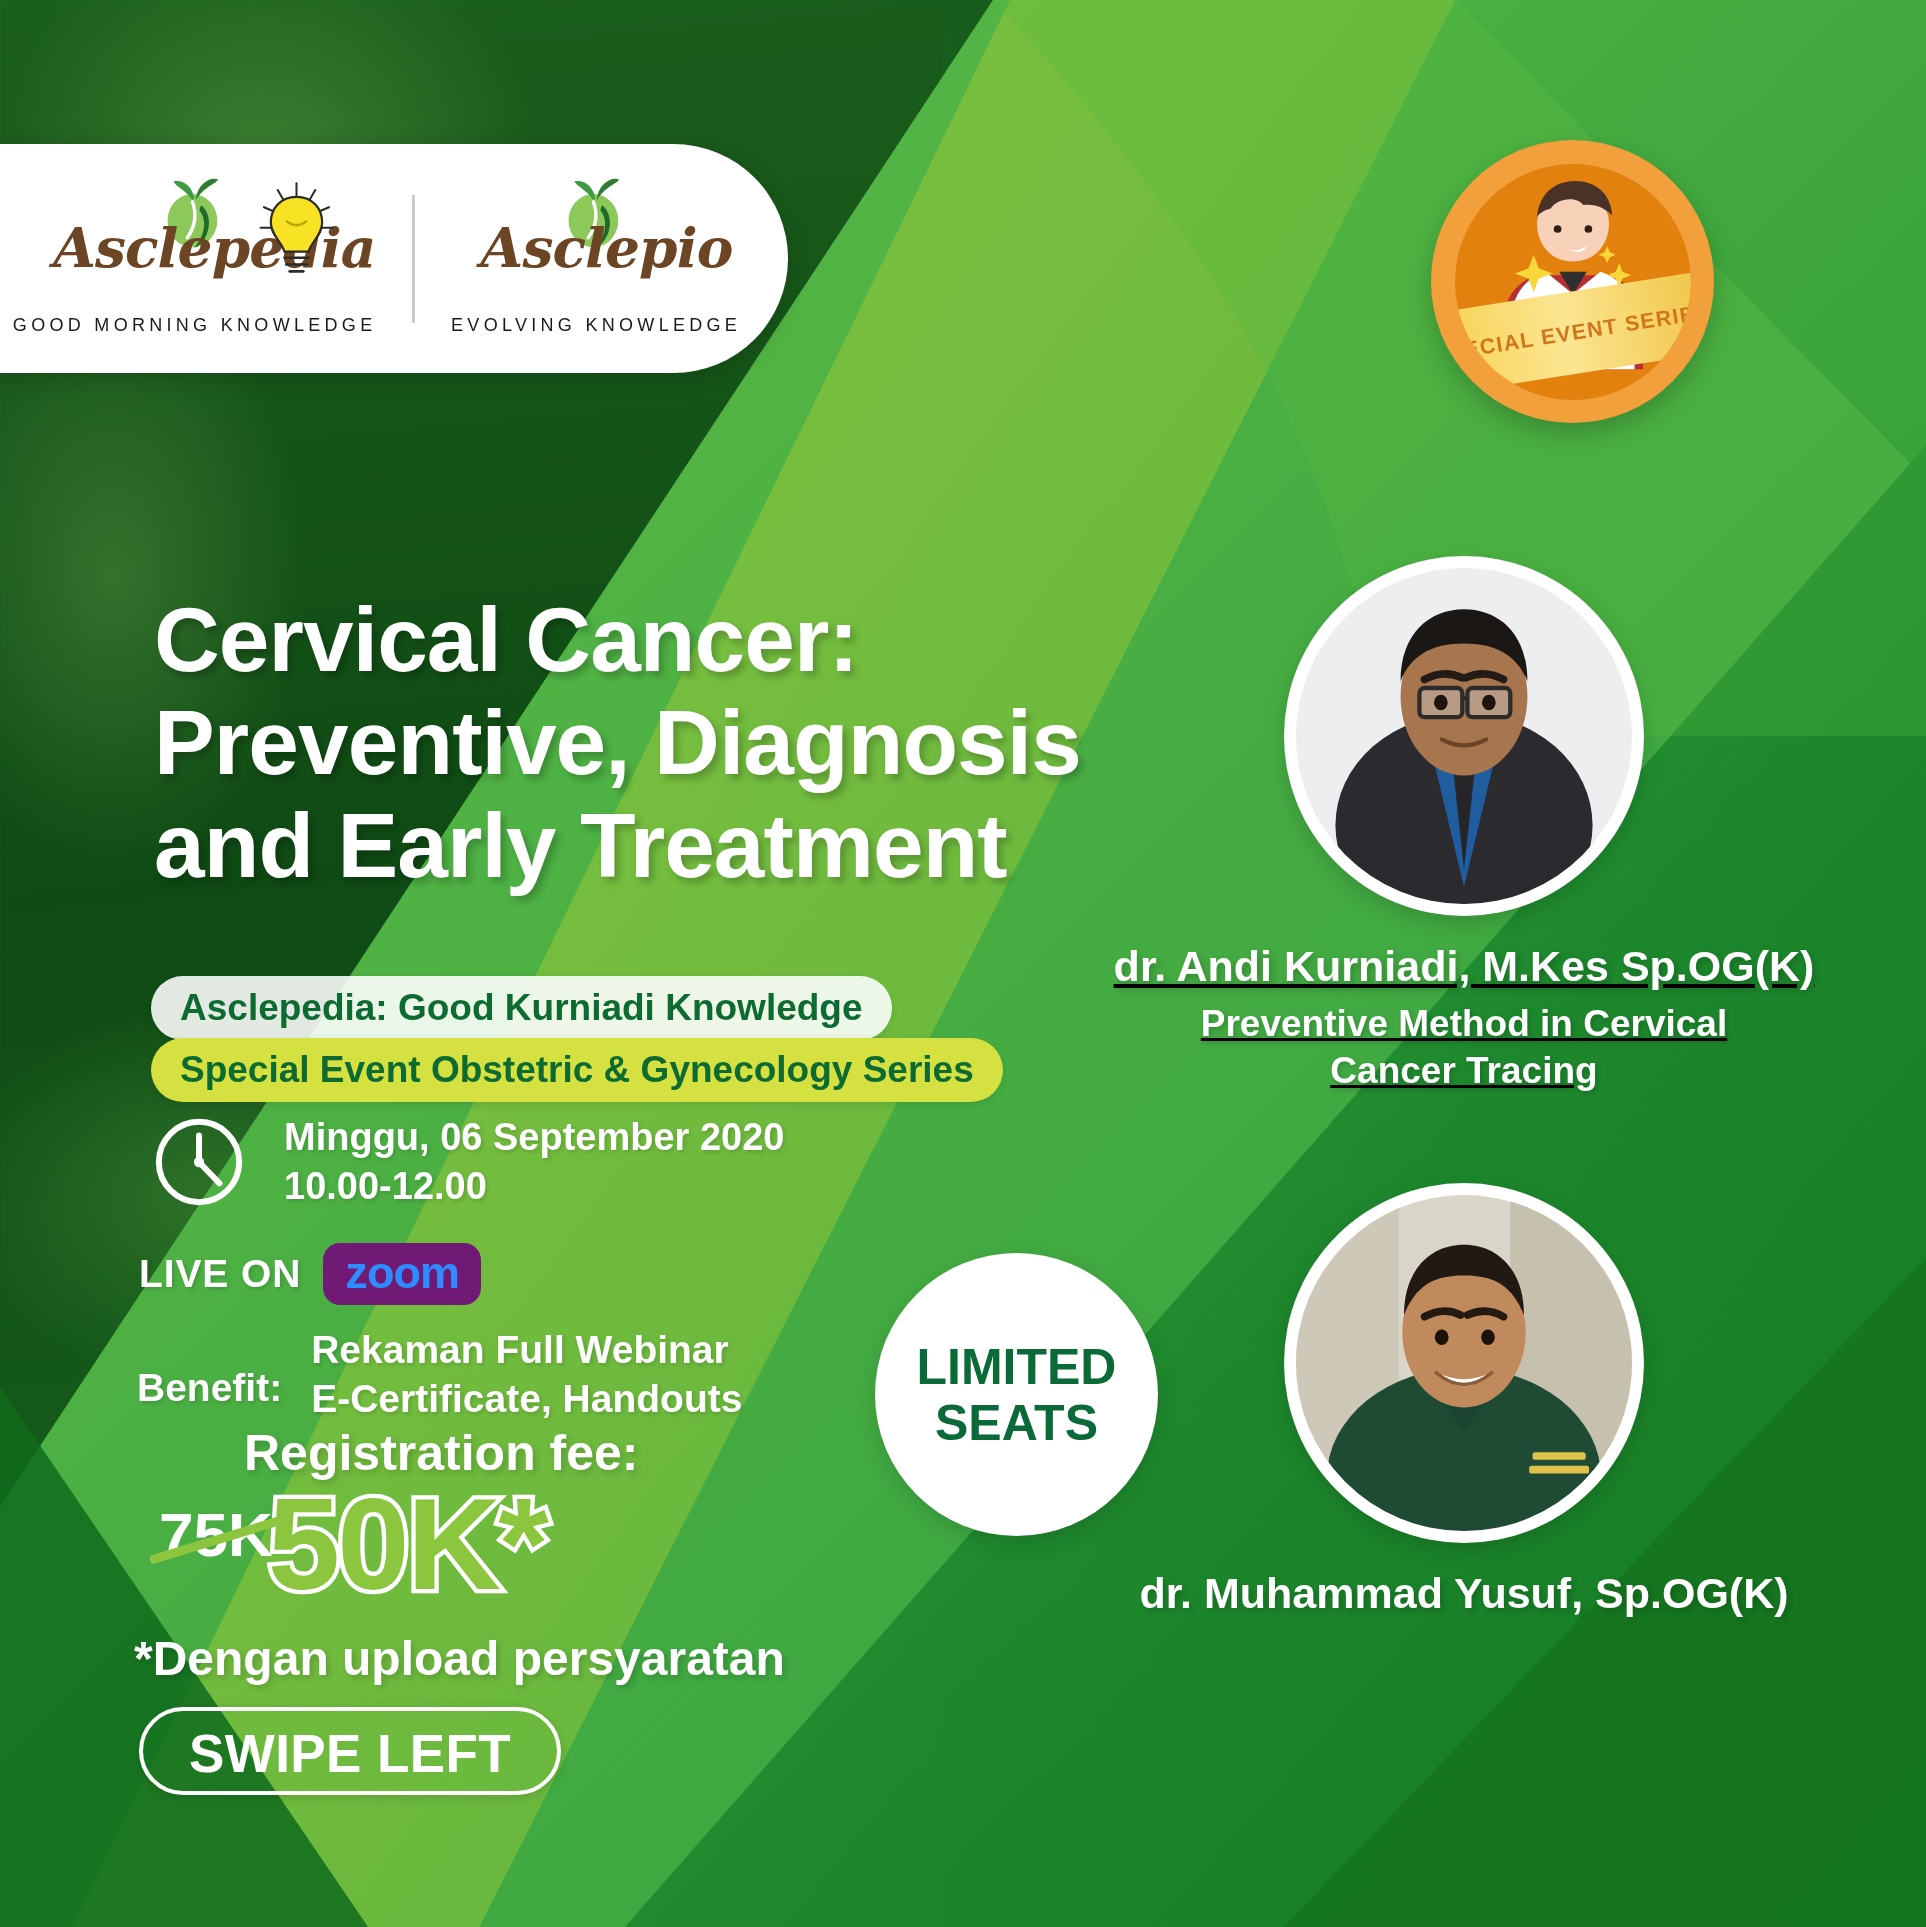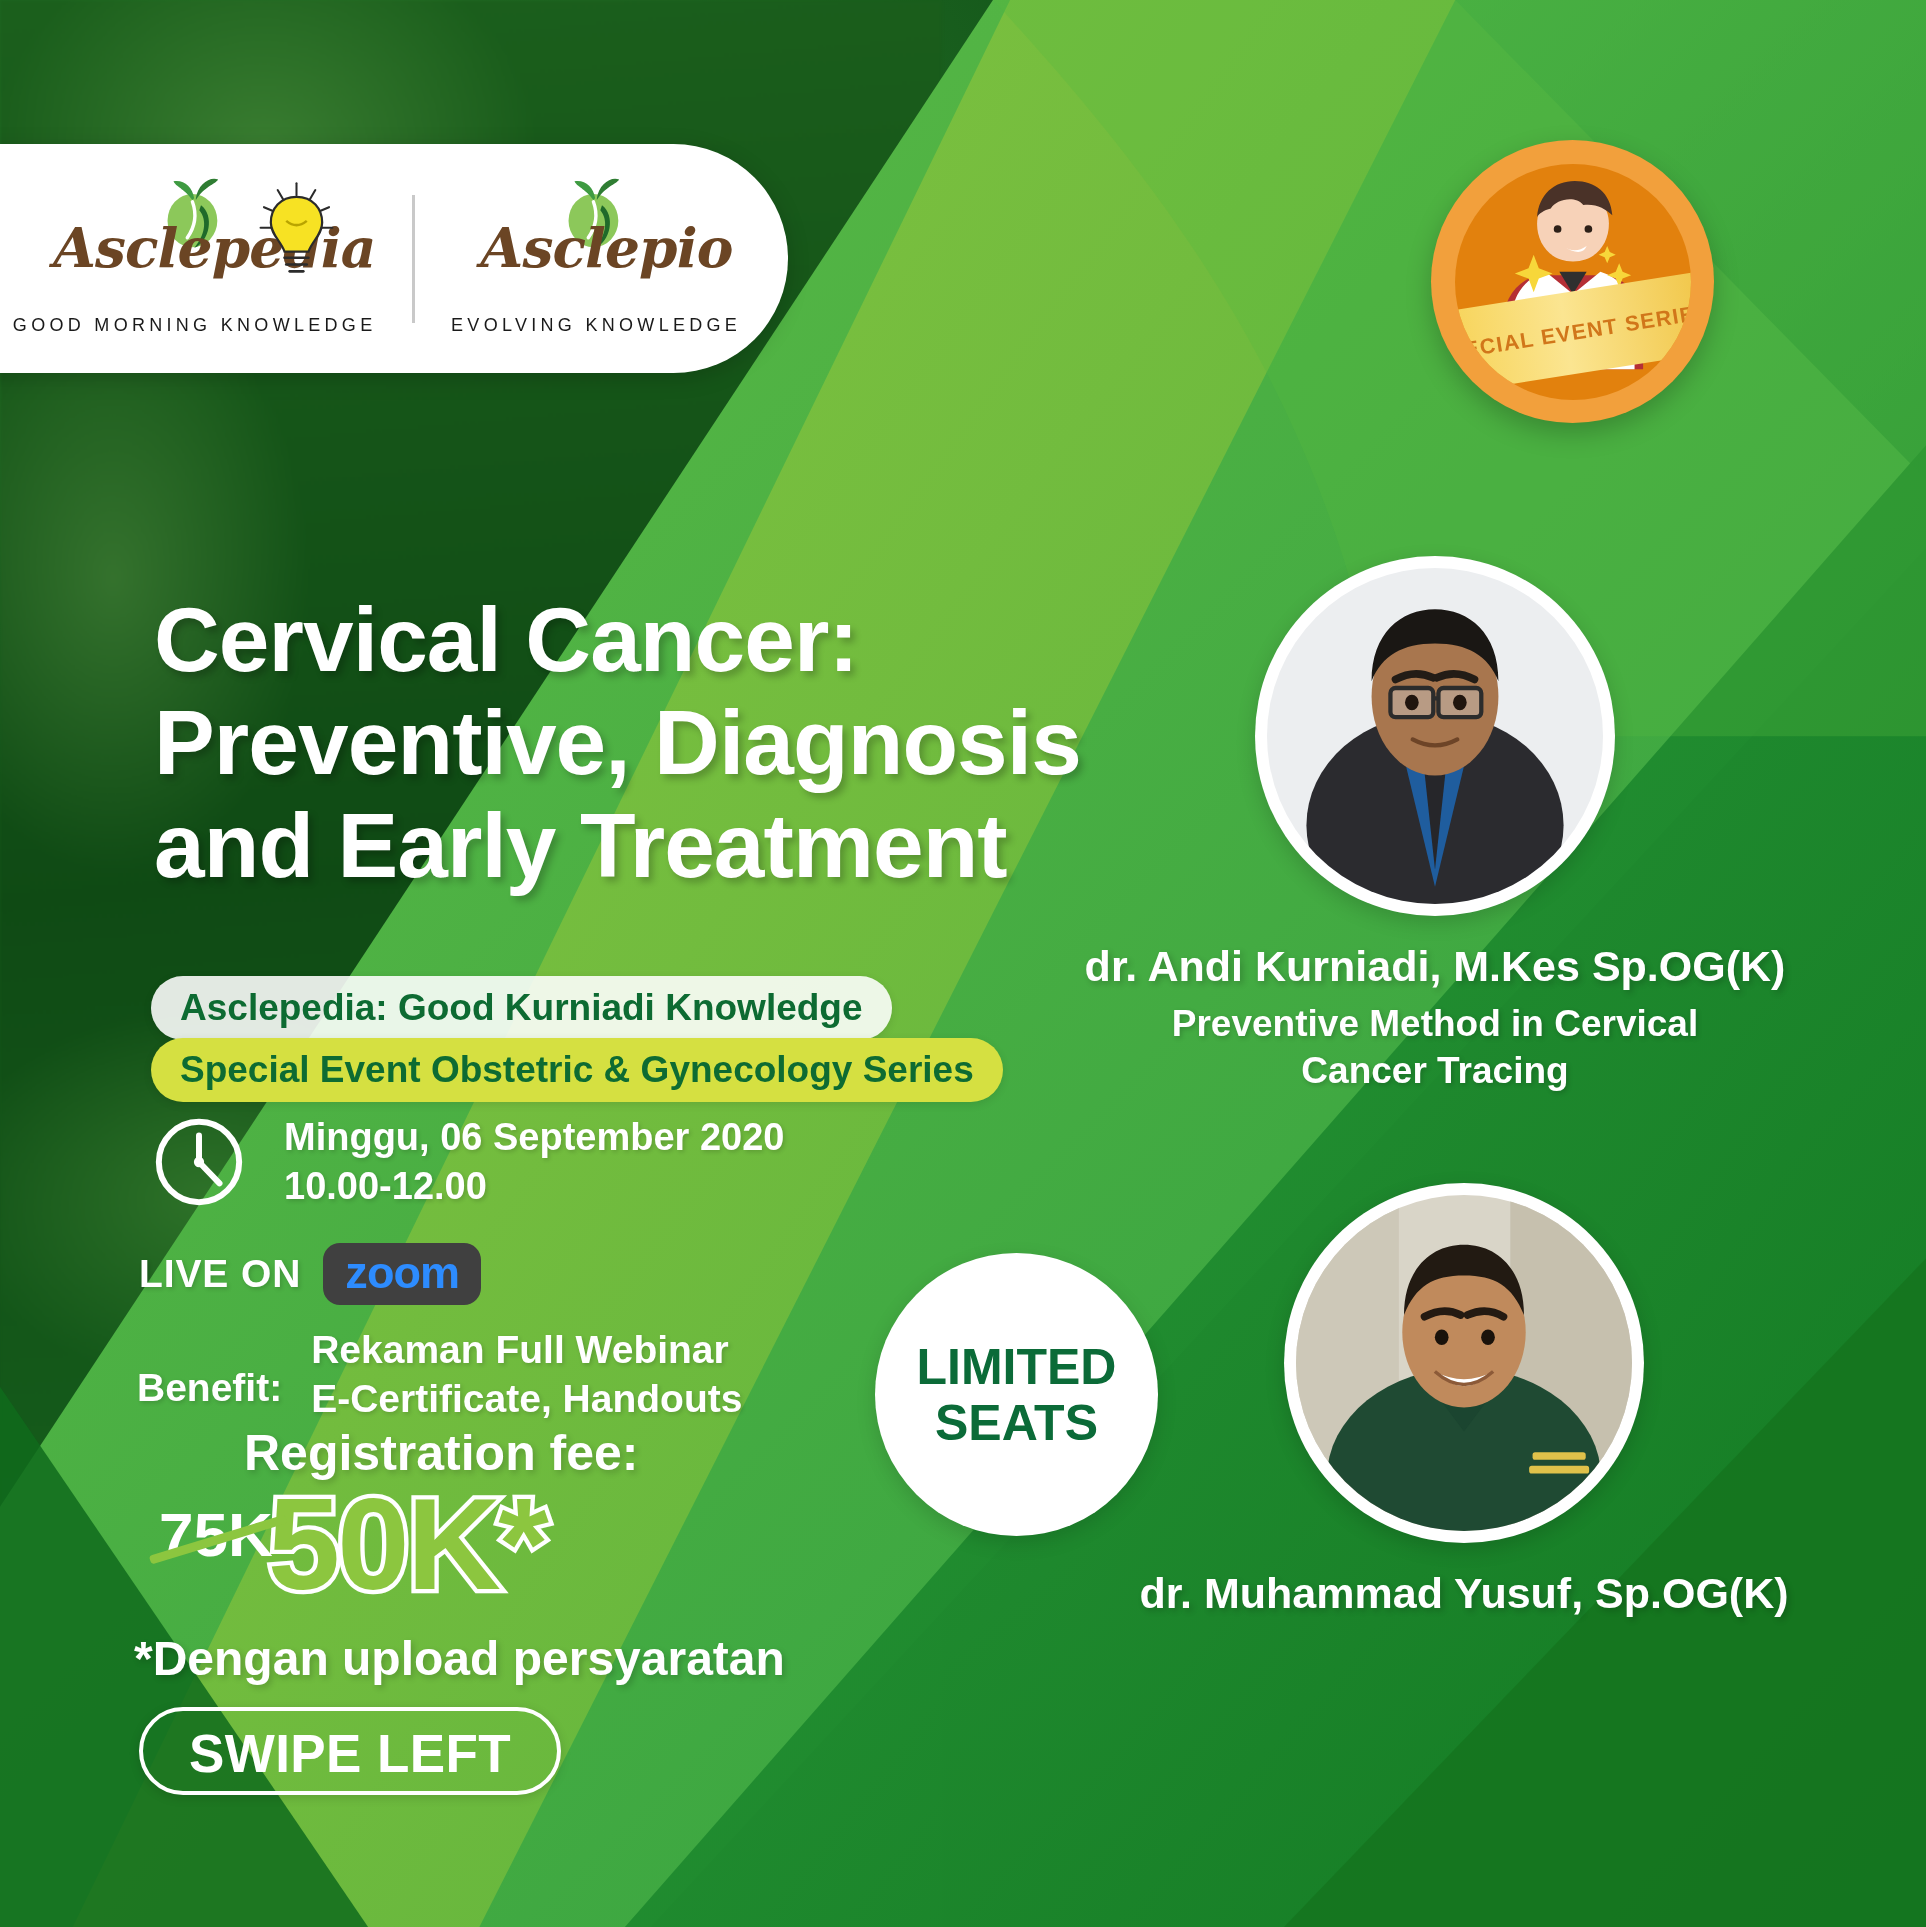--- a/index.html
+++ b/index.html
@@ -66,21 +66,21 @@
     box-shadow:0 2.6px 8.6px rgba(0,0,0,.10);}
   
   .daterow{position:absolute;left:152px;top:1113px;display:flex;align-items:center;gap:38px;}
   .clock{width:94px;height:94px;flex:none;}
   .datetxt{color:#fff;font-size:38px;font-weight:700;line-height:1.28;
     text-shadow:1.7px 1.7px 4.3px rgba(0,0,0,.16);}
   
   .liverow{position:absolute;left:139px;top:1243px;display:flex;align-items:center;gap:22px;}
   .live-label{color:#fff;font-size:39px;font-weight:700;letter-spacing:0.9px;
     text-shadow:1.7px 1.7px 4.3px rgba(0,0,0,.16);}
-  .zoombox{background:#404040;border-radius:17px;padding:6.8px 22px 10.3px;display:flex;align-items:center;}
+  .zoombox{background:#701a75;border-radius:17px;padding:6.8px 22px 10.3px;display:flex;align-items:center;}
   .zoomtxt{color:#2D8CFF;font-size:45px;font-weight:700;letter-spacing:-0.9px;line-height:1;}
   
   .benefitrow{position:absolute;left:137px;top:1325px;display:flex;align-items:flex-start;gap:29px;}
   .benefit-label{color:#fff;font-size:39px;font-weight:700;padding-top:41px;
     text-shadow:1.7px 1.7px 4.3px rgba(0,0,0,.16);}
   .benefit-val{color:#fff;font-size:39px;font-weight:700;line-height:1.26;
     text-shadow:1.7px 1.7px 4.3px rgba(0,0,0,.16);}
   
   .fee-title{position:absolute;left:244px;top:1424px;color:#fff;font-size:50px;
     font-weight:900;text-shadow:2.6px 2.6px 6px rgba(0,0,0,.18);}
@@ -104,21 +104,21 @@
     font-weight:900;line-height:1.12;box-shadow:0 6.8px 20.5px rgba(0,0,0,.14);}
   
   .sp{position:absolute;width:770px;text-align:center;}
   .sp-photo{width:360px;height:360px;border-radius:50%;background:#fff;
     margin:0 auto;padding:12px;box-shadow:0 6.8px 20.5px rgba(0,0,0,.16);}
   .sp-photo .inner{width:100%;height:100%;border-radius:50%;overflow:hidden;position:relative;}
   .sp-name{color:#fff;font-size:43px;font-weight:900;margin-top:26px;
     text-shadow:2.6px 2.6px 6px rgba(0,0,0,.2);}
   .sp-topic{color:#fff;font-size:37px;font-weight:700;line-height:1.26;margin-top:10.3px;
     text-shadow:1.7px 1.7px 5.1px rgba(0,0,0,.2);}
-  .sp1{left:1050px;top:556px;}
+  .sp1{left:1079px;top:556px;text-decoration:underline;}
   .sp2{left:1079px;top:1183px;}
 </style>
 </head>
 <body>
 
 <div class="poster">
 
   <div class="bg-base"></div>
   <div class="bg-photo"></div>
   <div class="bg-photo-r"></div>

